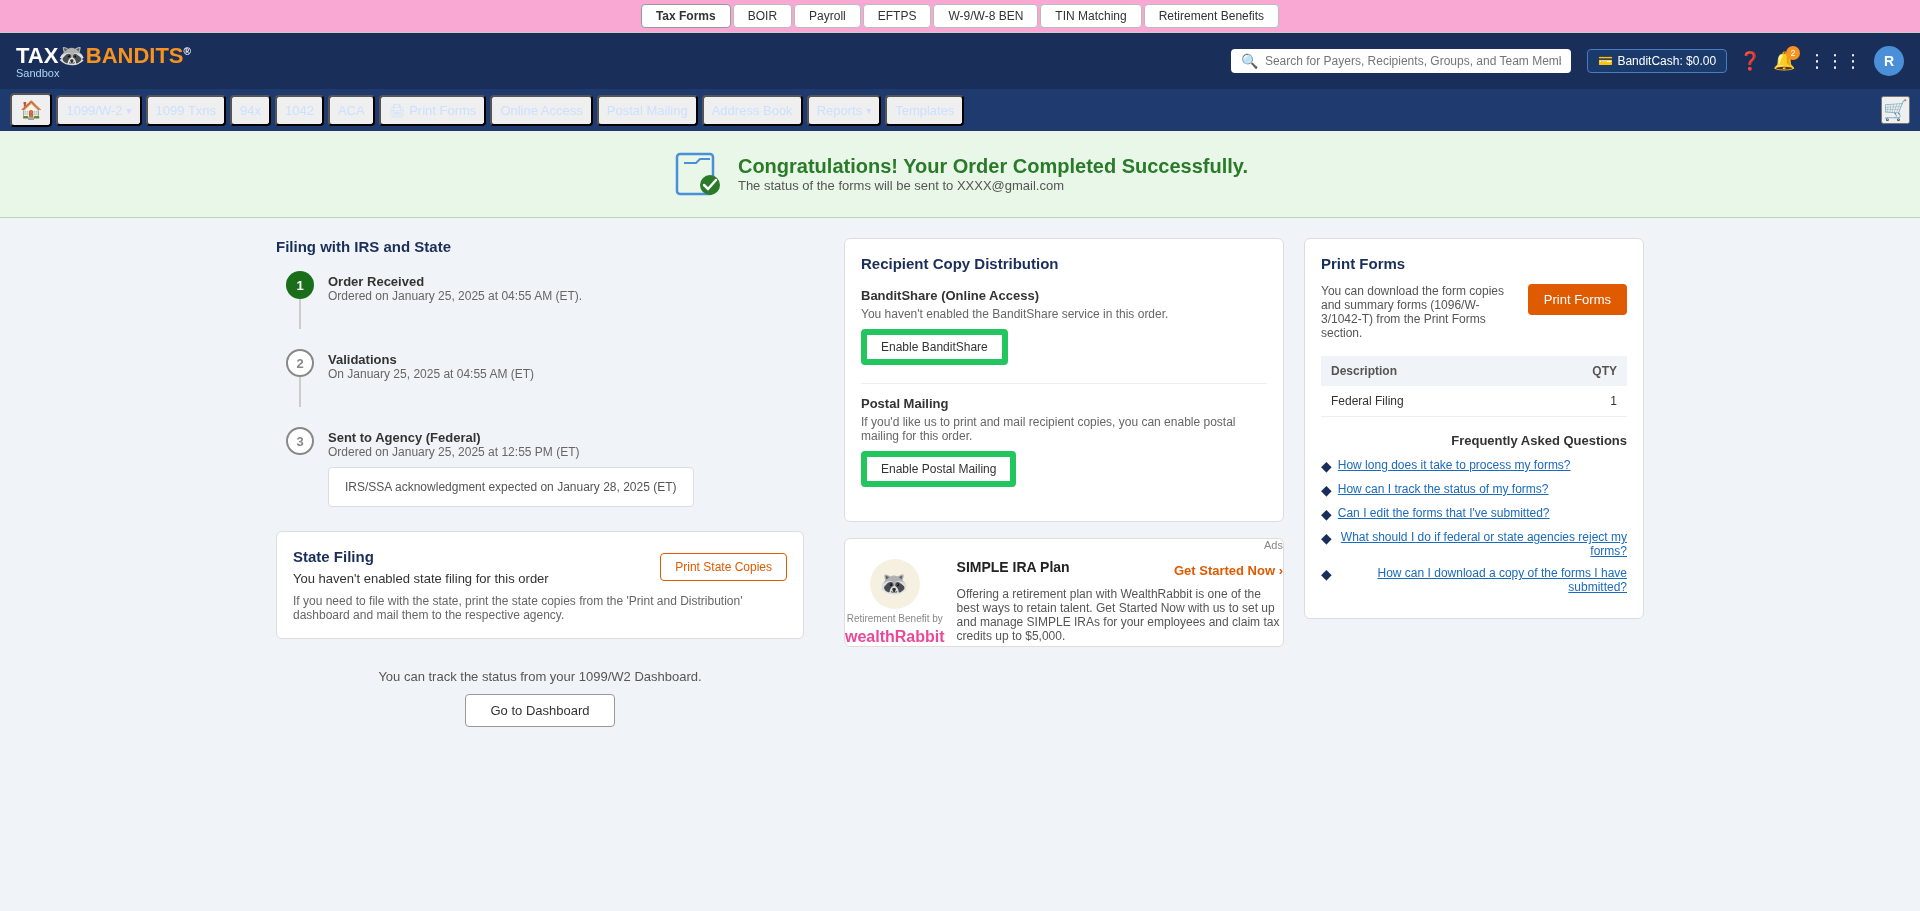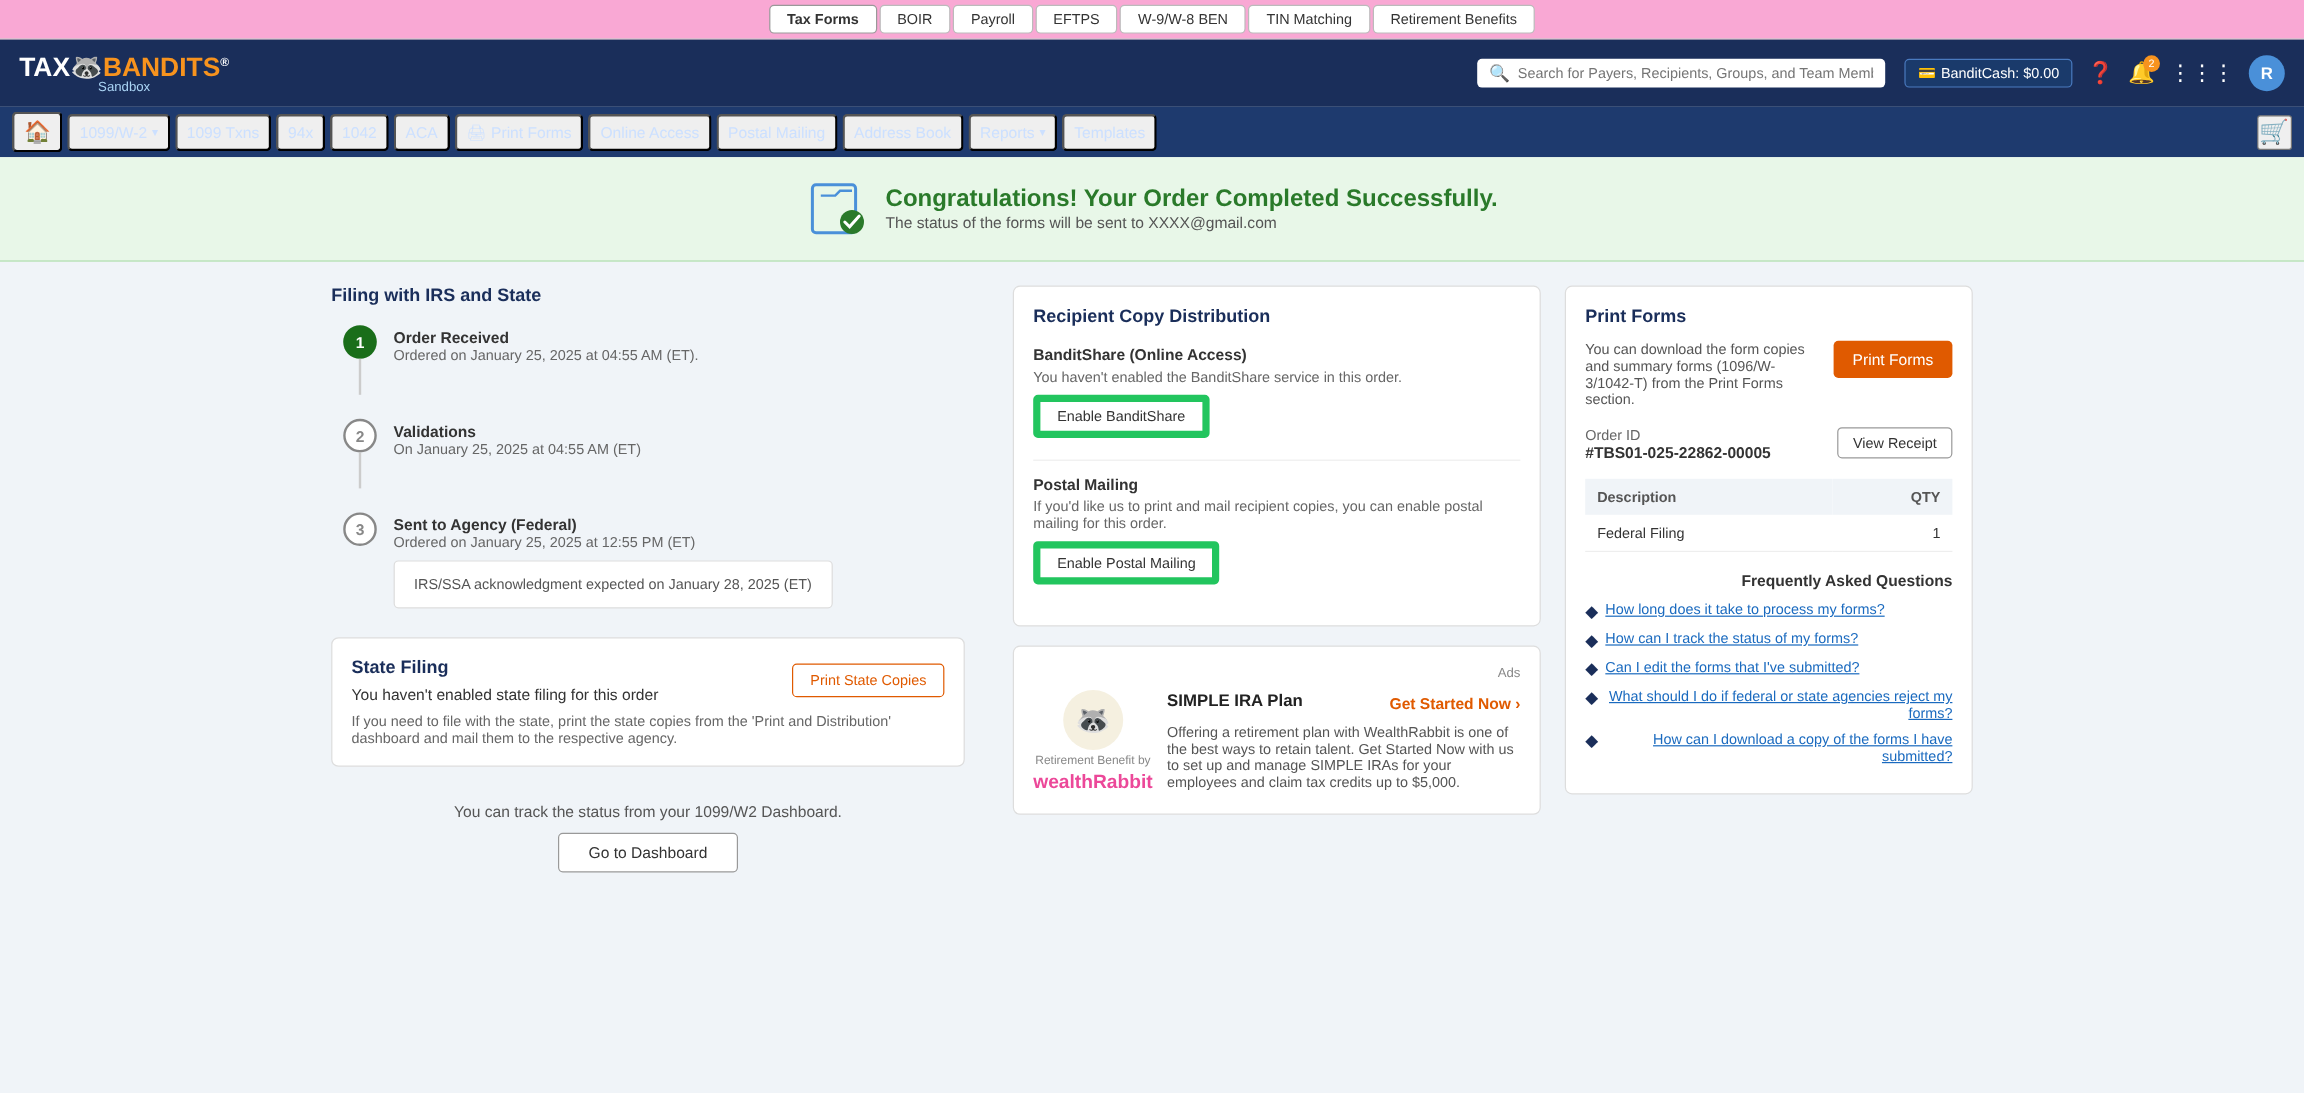--- a/index.html
+++ b/index.html
@@ -5,21 +5,21 @@
     * { box-sizing: border-box; margin: 0; padding: 0; }
     body { font-family: Arial, sans-serif; font-size: 13px; background: #f0f4f8; color: #333; }
 
     
     .top-tabs { background: #f9a8d4; display: flex; justify-content: center; align-items: center; gap: 2px; padding: 4px 0; border-bottom: 1px solid #ccc; }
     .top-tab { padding: 4px 14px; border: 1px solid #bbb; border-radius: 4px; background: #fff; font-size: 12px; cursor: pointer; color: #333; }
     .top-tab.active { background: #fff; border-color: #999; font-weight: 600; }
 
     
     .header { background: #1a2e5a; display: flex; align-items: center; padding: 0 16px; height: 56px; gap: 16px; }
-    .logo-area { display: flex; flex-direction: column; align-items: center; }
+    .logo-area { display: flex; flex-direction: column; align-items: flex-start; }
     .logo-text { color: #fff; font-size: 20px; font-weight: 700; letter-spacing: 0; }
     .logo-text span.reg { font-size: 10px; vertical-align: super; color: #fff; }
     .sandbox-label { color: #aad4f5; font-size: 11px; margin-top: -2px; }
     .header-spacer { flex: 1; }
     .search-bar { display: flex; align-items: center; background: #fff; border-radius: 4px; padding: 4px 10px; width: 340px; gap: 6px; }
     .search-bar input { border: none; outline: none; font-size: 12px; width: 100%; }
     .search-icon { color: #666; font-size: 14px; }
     .header-actions { display: flex; align-items: center; gap: 12px; color: #fff; }
     .banditcash-btn { background: #1a3a6b; border: 1px solid #4a7abf; border-radius: 4px; color: #fff; font-size: 12px; padding: 4px 10px; cursor: pointer; display: flex; align-items: center; gap: 4px; }
     .icon-btn { background: none; border: none; color: #fff; font-size: 18px; cursor: pointer; position: relative; }
@@ -93,21 +93,21 @@
     .order-table { width: 100%; border-collapse: collapse; margin-bottom: 16px; }
     .order-table th { background: #f0f4f8; text-align: left; padding: 8px 10px; font-size: 12px; color: #555; }
     .order-table td { padding: 8px 10px; font-size: 12px; border-bottom: 1px solid #eee; }
     .faq-section { margin-top: 16px; text-align: right; }
     .faq-section h4 { font-size: 13px; font-weight: 700; color: #333; margin-bottom: 10px; }
     .faq-item { display: flex; align-items: flex-start; gap: 6px; margin-bottom: 8px; }
     .faq-diamond { color: #1a2e5a; font-size: 14px; flex-shrink: 0; }
     .faq-link { color: #1a6abf; font-size: 12px; text-decoration: underline; cursor: pointer; }
 
     
-    .ads-section { background: #fff; border: 1px solid #ddd; border-radius: 6px; padding: 16px; margin-top: 16px; }
+    .ads-section { background: #fff; border: 1px solid #ddd; border-radius: 6px; margin-top: 16px; }
     .ads-header { display: flex; justify-content: flex-end; font-size: 11px; color: #888; margin-bottom: 8px; }
     .ad-content { display: flex; gap: 12px; align-items: flex-start; }
     .ad-logo-area { display: flex; flex-direction: column; align-items: center; gap: 4px; }
     .ad-by { font-size: 10px; color: #888; }
     .wealthrabbit-logo { font-size: 16px; font-weight: 700; color: #ec4899; }
     .ad-text { flex: 1; }
     .ad-text h4 { font-size: 14px; font-weight: 700; color: #222; margin-bottom: 6px; }
     .ad-text p { font-size: 12px; color: #555; }
     .get-started-link { color: #e05a00; font-size: 13px; font-weight: 700; cursor: pointer; text-decoration: none; }
   </style>
@@ -296,27 +296,20 @@
   </div>
 
   <div class="right-panel">
     <div class="print-forms-section">
       <h3>Print Forms</h3>
       <div class="print-info">
         <p>You can download the form copies and summary forms (1096/W-3/1042-T) from the Print Forms section.</p>
         <button class="btn-print">Print Forms</button>
       </div>
 
-      <div class="order-id-row">
-        <div>
-          <div class="order-id-label">Order ID</div>
-          <div class="order-id-value">#TBS01-025-22862-00005</div>
-        </div>
-        <button class="btn-view-receipt">View Receipt</button>
-      </div>
 
       <table class="order-table">
         <thead>
           <tr>
             <th>Description</th>
             <th style="text-align:right;">QTY</th>
           </tr>
         </thead>
         <tbody>
           <tr>

